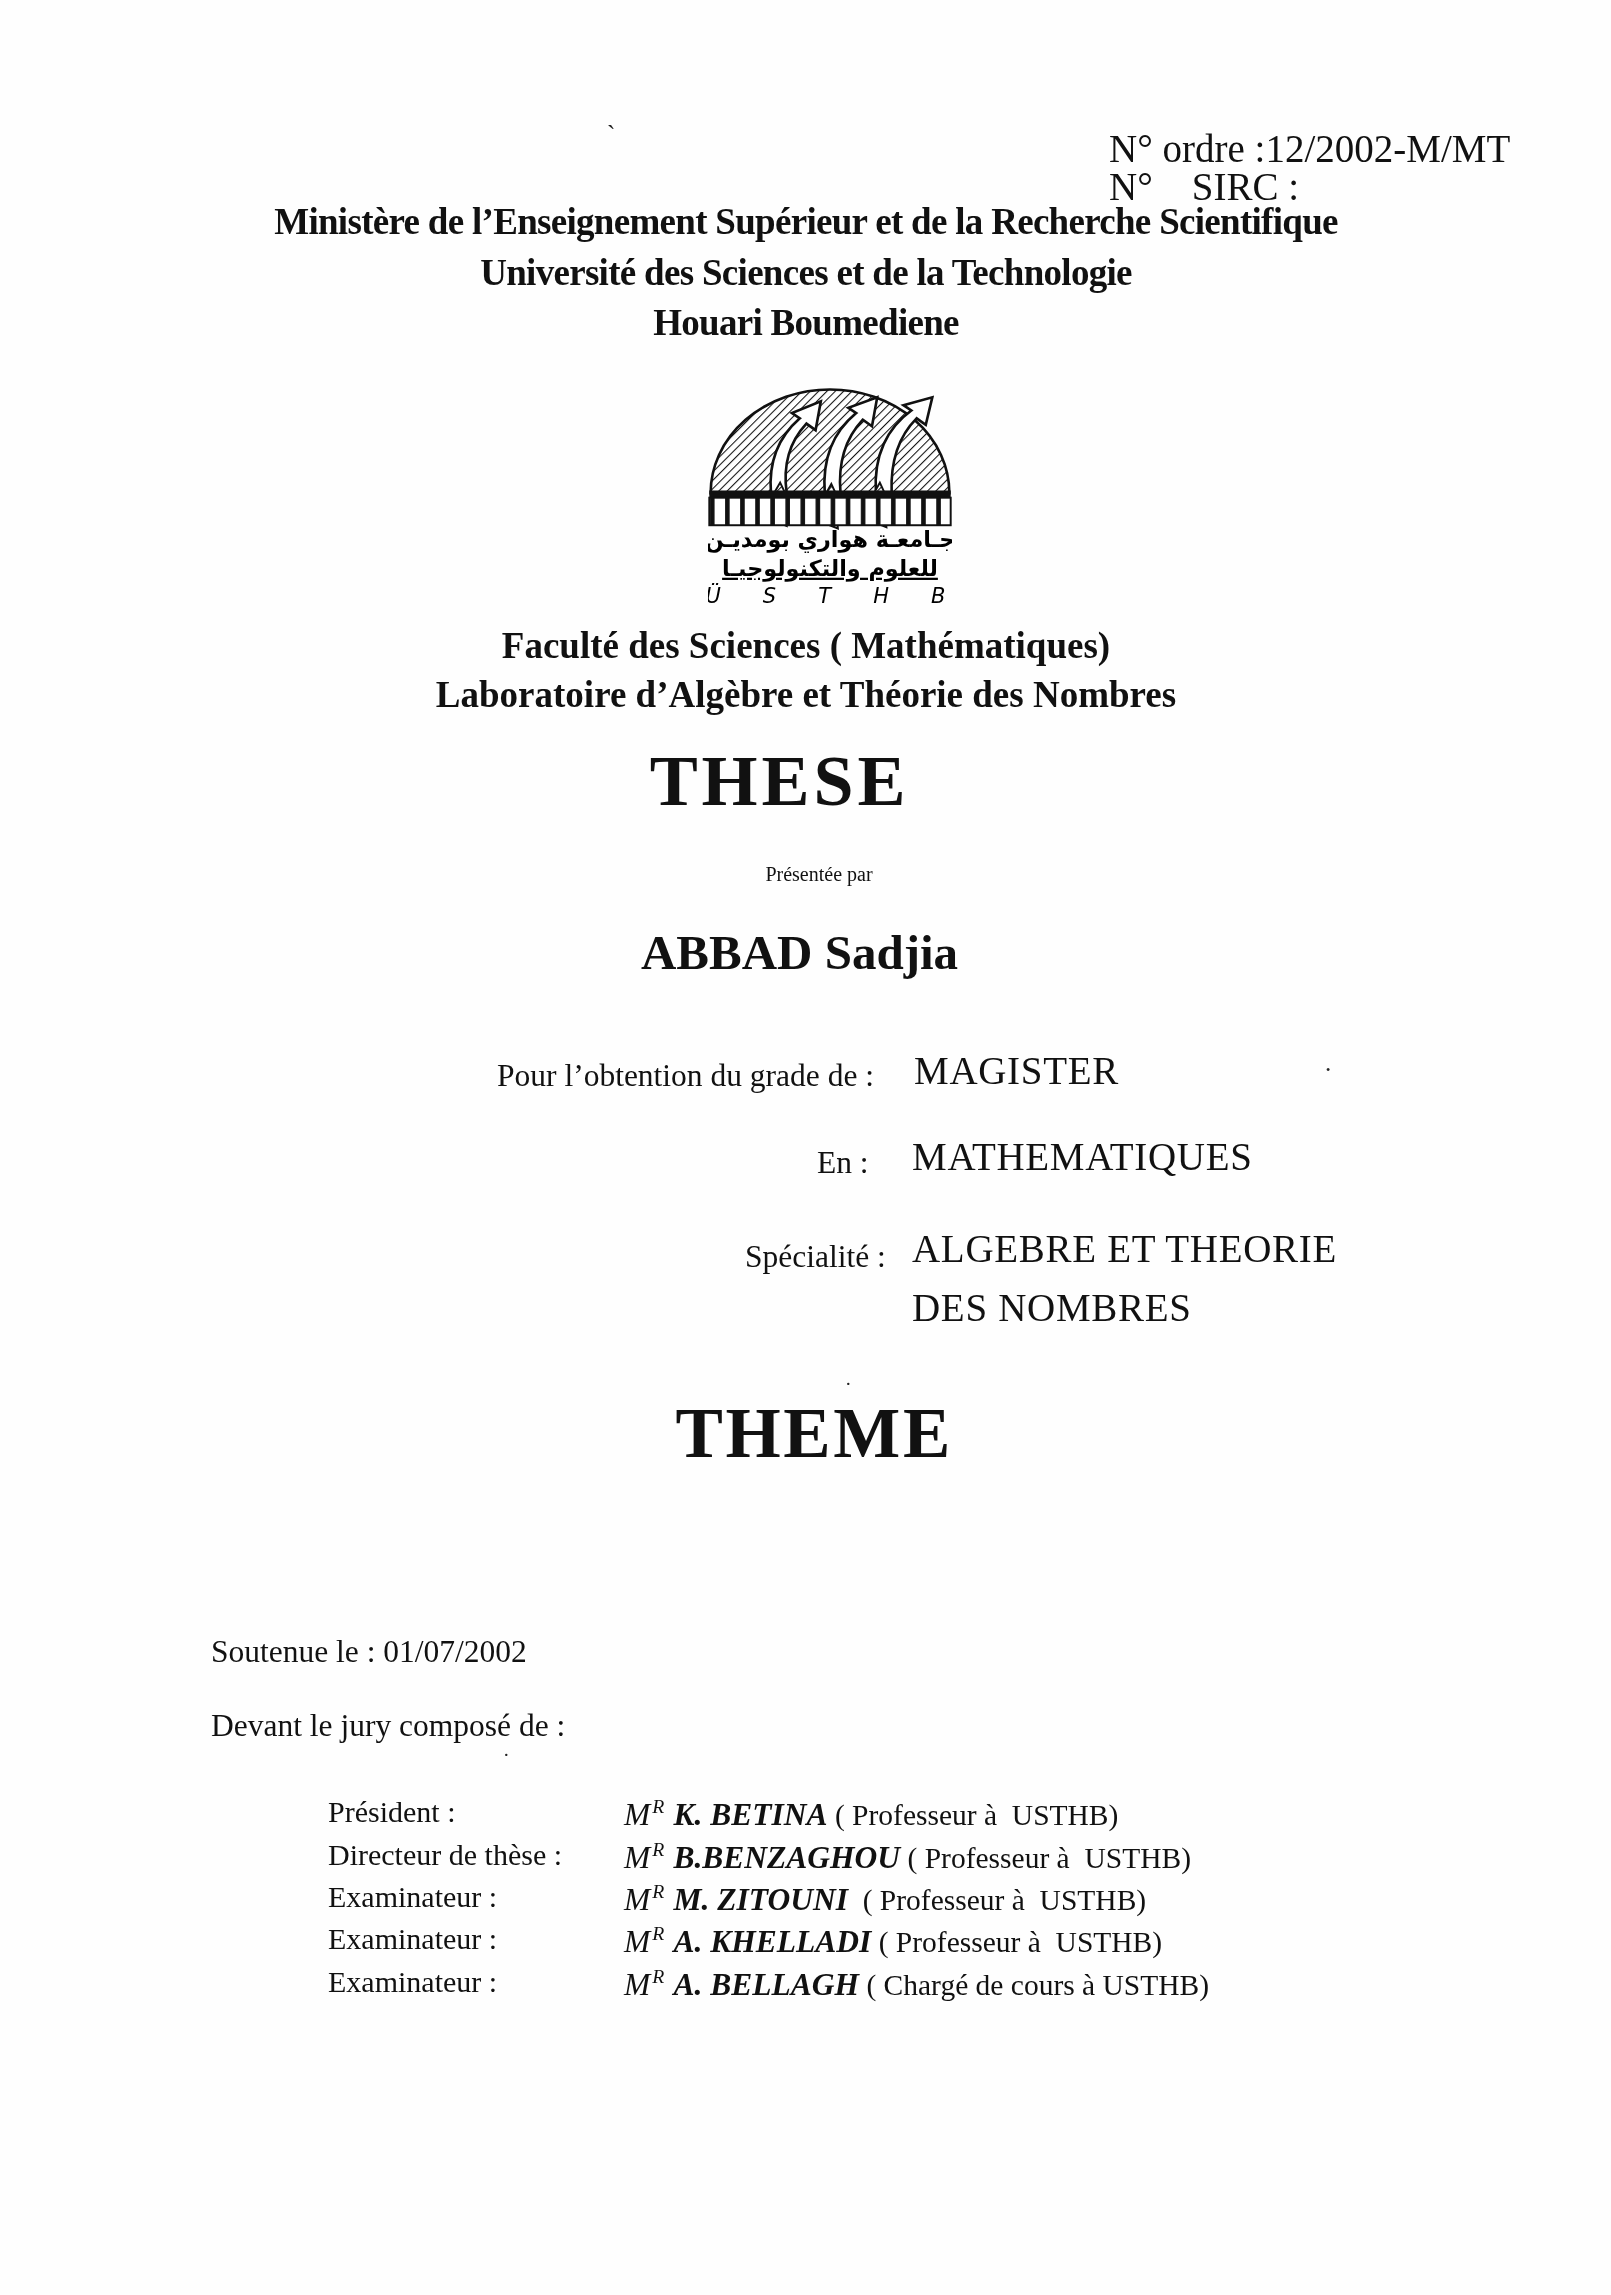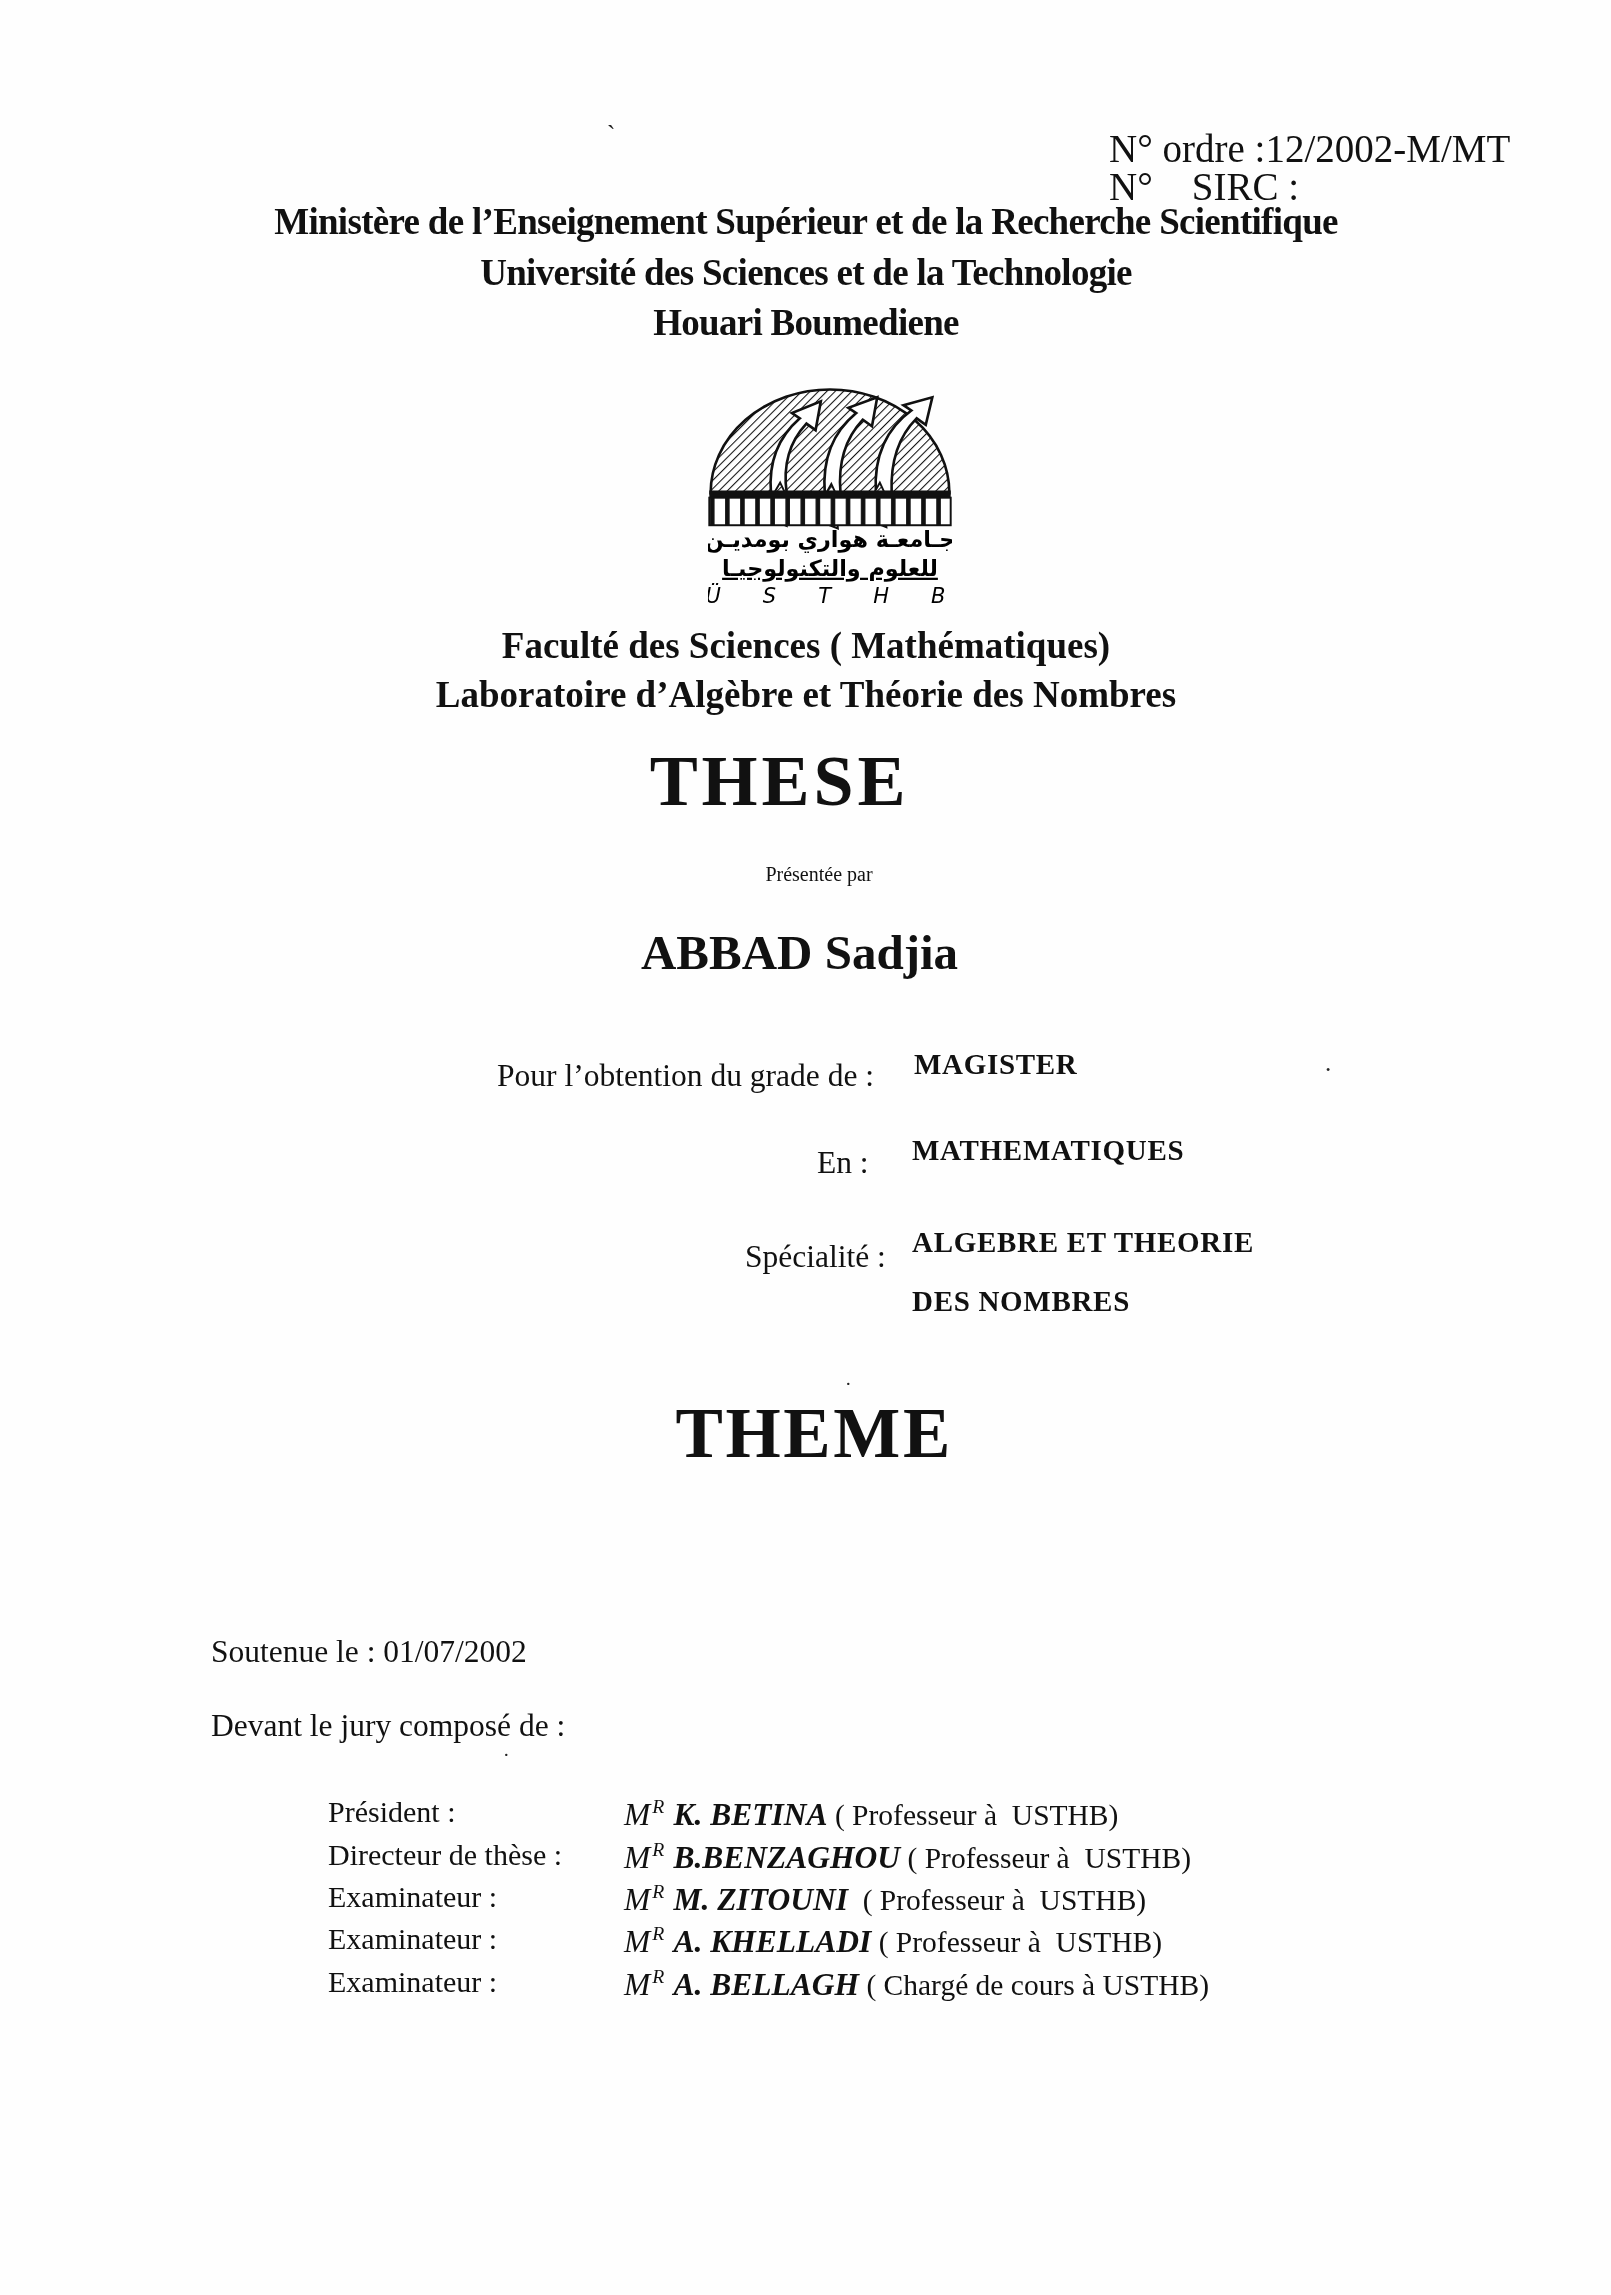--- a/index.html
+++ b/index.html
@@ -16,21 +16,21 @@
   .ctr{left:0;right:0;text-align:center;}
   .b{font-weight:bold;}
   .pre{white-space:pre;}
   .hdr{font-size:39px;line-height:1.2;}
   .ministry{font-size:37px;letter-spacing:-0.7px;}
   .faculty{font-size:37px;}
   .these{font-size:72px;letter-spacing:3.9px;}
   .presentee{font-size:20px;}
   .author{font-size:49px;}
   .lbl{font-size:31.5px;}
-  .val{font-size:29px;font-weight:bold;letter-spacing:0.7px;}
+  .val{font-size:39px;font-weight:normal;letter-spacing:0.7px;}
   .theme-h{font-size:71px;letter-spacing:2.6px;}
   .main-title{font-size:46px;letter-spacing:0.7px;}
   .body-line{font-size:31.5px;}
   .jury-row{position:absolute;left:312px;height:39px;width:1182px;}
   .jury-role{position:absolute;left:16px;top:0;font-size:30px;}
   .jury-val{position:absolute;left:312px;top:0;font-size:31.5px;white-space:pre;}
   .mprefix{font-style:italic;font-size:31.5px;}
   .msup{font-style:italic;font-size:19.7px;vertical-align:super;margin-left:2px;}
   .jname{font-style:italic;font-weight:bold;margin-left:9.2px;}
   .jaff{font-size:29.5px;font-weight:normal;font-style:normal;white-space:pre;}

